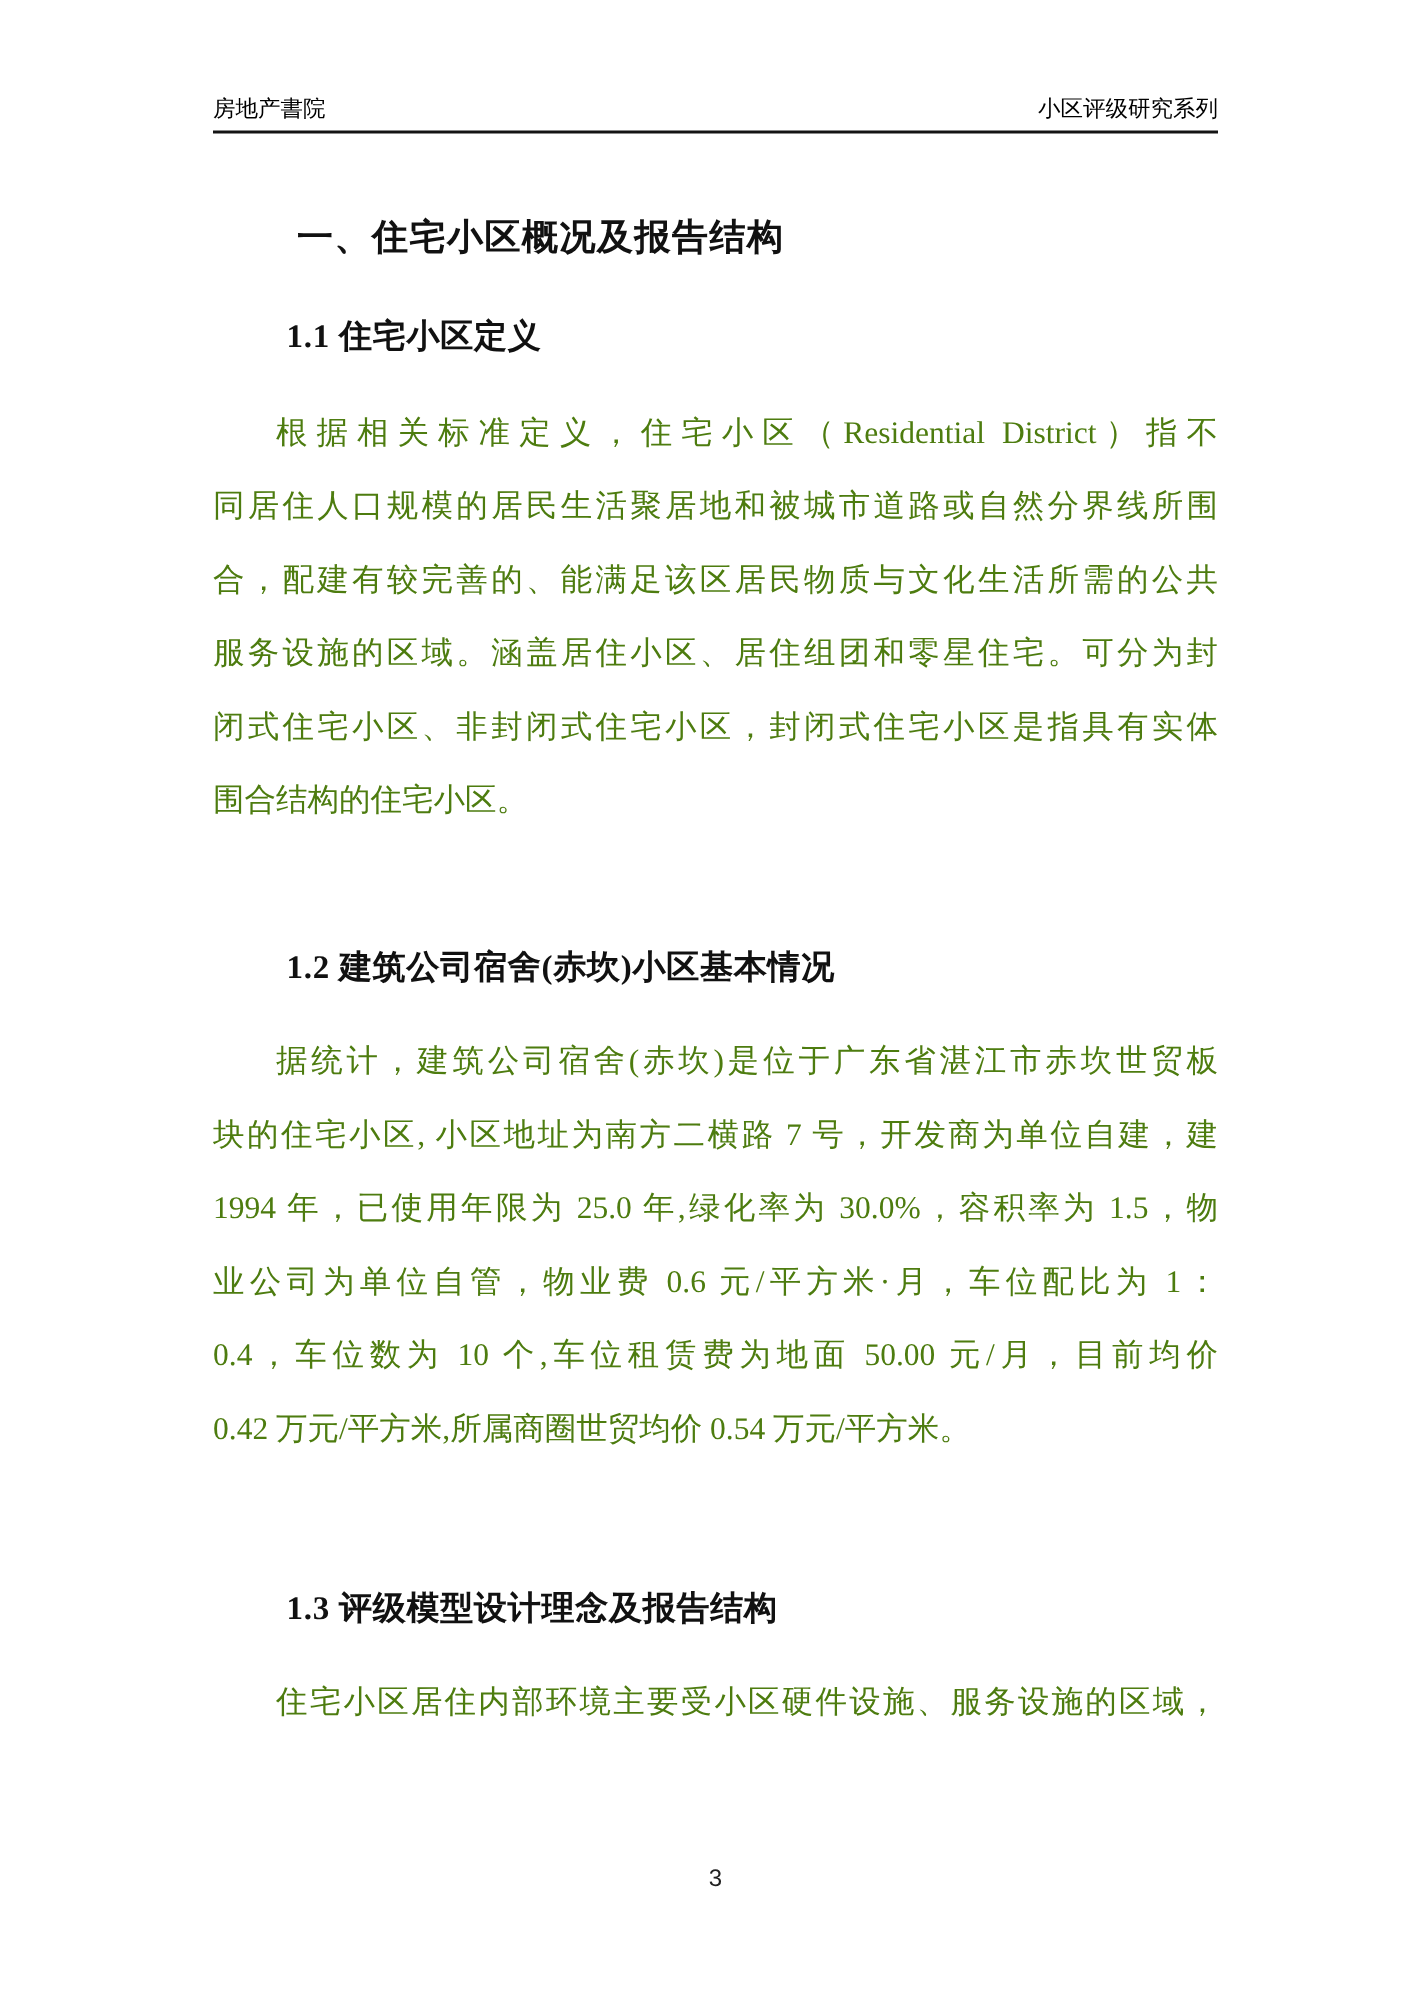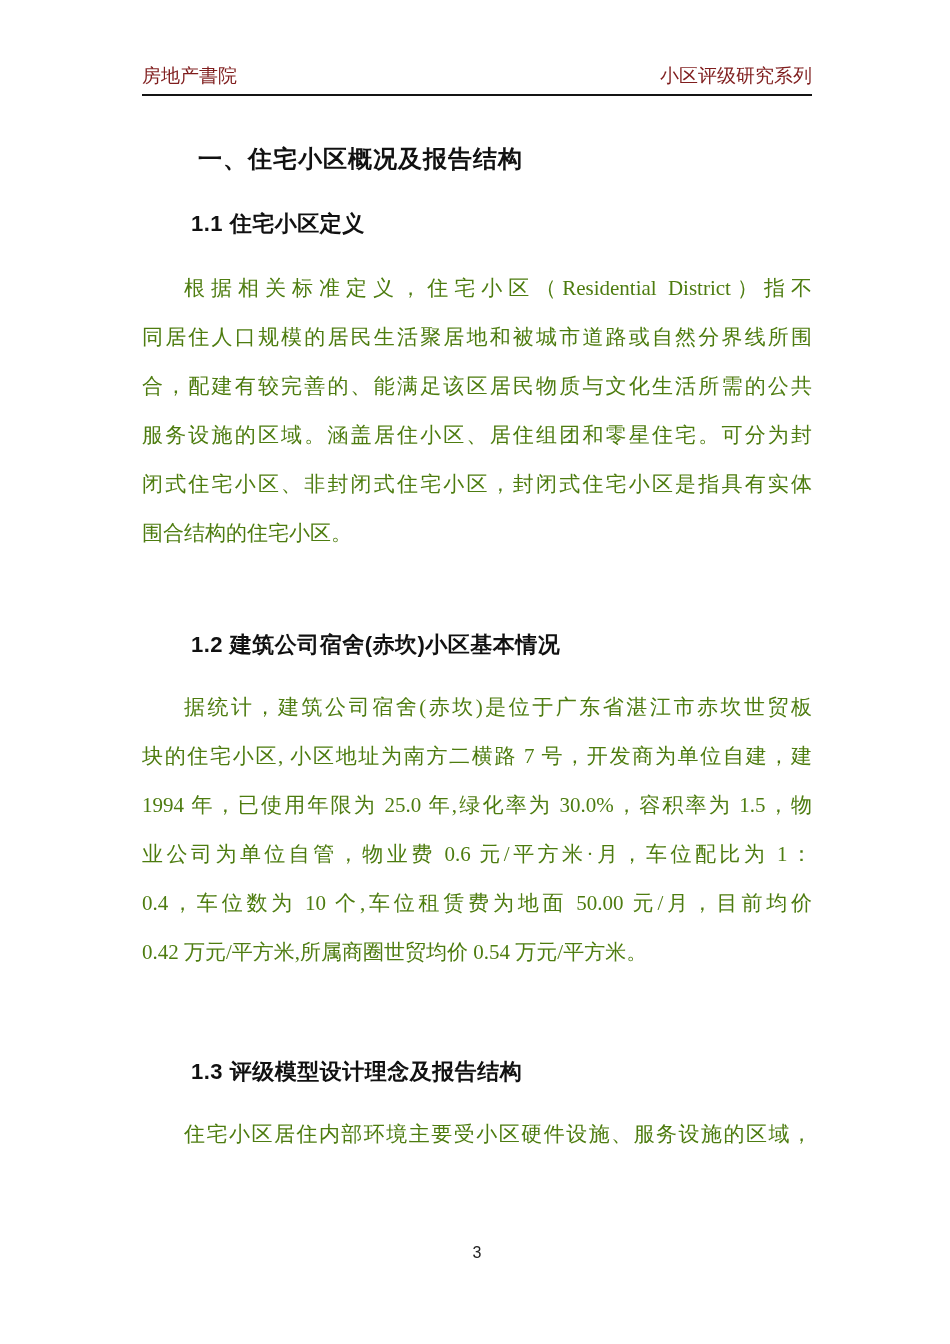--- a/index.html
+++ b/index.html
@@ -11,21 +11,21 @@
     position: relative;
     overflow: hidden;
   }
   .page { position: absolute; inset: 0; }
 
   .page-header {
     position: absolute;
     top: 63px; left: 142px; width: 670px;
     display: flex; justify-content: space-between; align-items: flex-end;
     font-family: "Liberation Sans", "DejaVu Sans", sans-serif;
-    font-size: 19px; color: #7f1d1d;
+    font-size: 15px; color: #000000;
     padding-bottom: 5px;
     border-bottom: 2px solid #141414;
   }
 
   .content {
     position: absolute;
     left: 142px; top: 0; width: 670px; height: 1344px;
   }
 
   .doc-title {
@@ -33,21 +33,21 @@
     padding-left: 56px;
     font-family: "Liberation Sans", "DejaVu Sans", sans-serif;
     font-size: 24px; font-weight: bold; line-height: 34px;
     color: #111; letter-spacing: 1px;
     white-space: nowrap;
   }
 
   .sec-heading {
     position: absolute; left: 0; margin: 0;
     padding-left: 49px;
-    font-family: Liberation Sans, sans-serif;
+    font-family: Liberation Serif, serif;
     font-size: 22px; font-weight: bold; line-height: 30px;
     color: #111; letter-spacing: 0.5px;
     white-space: nowrap;
   }
   .sec-heading.h1-1 { top: 209px; }
   .sec-heading.h1-2 { top: 630px; }
   .sec-heading.h1-3 { top: 1057px; }
 
   .para {
     position: absolute; left: 0; width: 670px;

